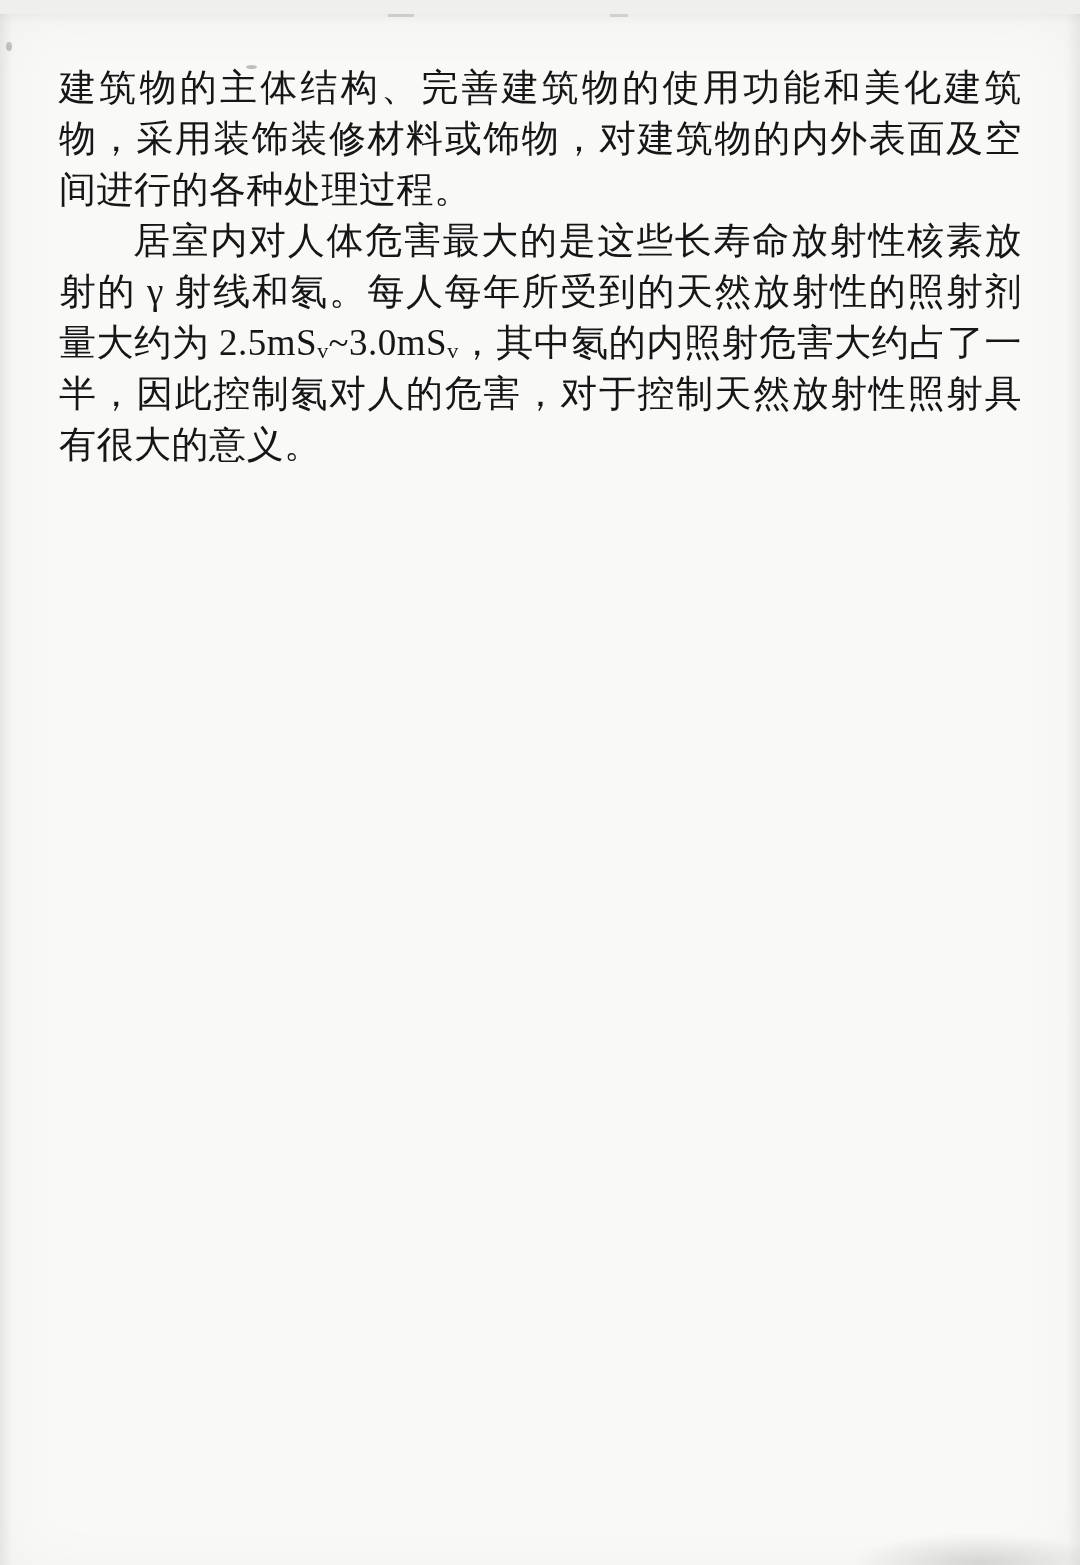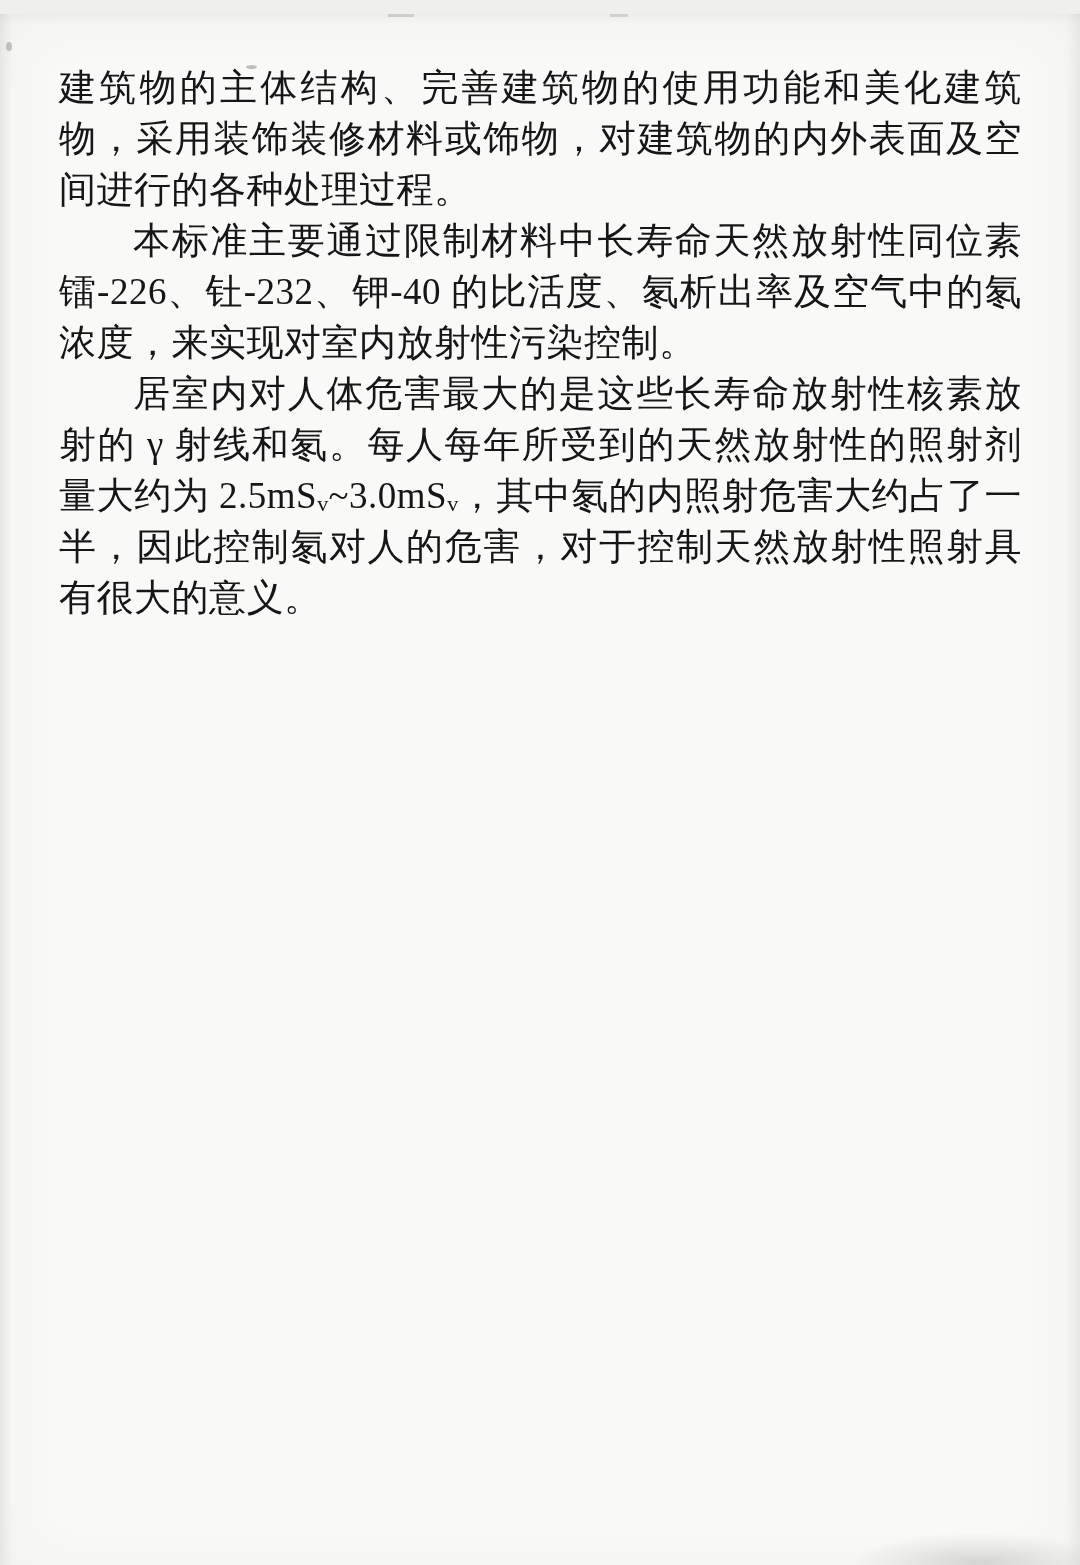--- a/index.html
+++ b/index.html
@@ -92,21 +92,20 @@
   <span class="artifact a2"></span>
   <span class="artifact a3"></span>
   <span class="artifact a4"></span>
 
   <div class="text-block">
 
     <p>建筑物的主体结构、完善建筑物的使用功能和美化建筑物，采用装饰装修材料或饰物，对建筑物的内外表面及空间进行的各种处理过程。</p>
 
 
 
-    <p class="indent">本标准主要通过限制材料中长寿命天然放射性同位素镭-226、钍-232、钾-40 的比活度、氡析出率及空气中的氡浓度，来实现对室内放射性污染控制。</p>
 
 
     <p class="indent">居室内对人体危害最大的是这些长寿命放射性核素放射的 γ 射线和氡。每人每年所受到的天然放射性的照射剂量大约为 2.5mSᵥ~3.0mSᵥ，其中氡的内照射危害大约占了一半，因此控制氡对人的危害，对于控制天然放射性照射具有很大的意义。</p>
 
   </div>
 
   <div class="page-number">· 46 ·</div>
 
   <div class="smudge"></div>
 

